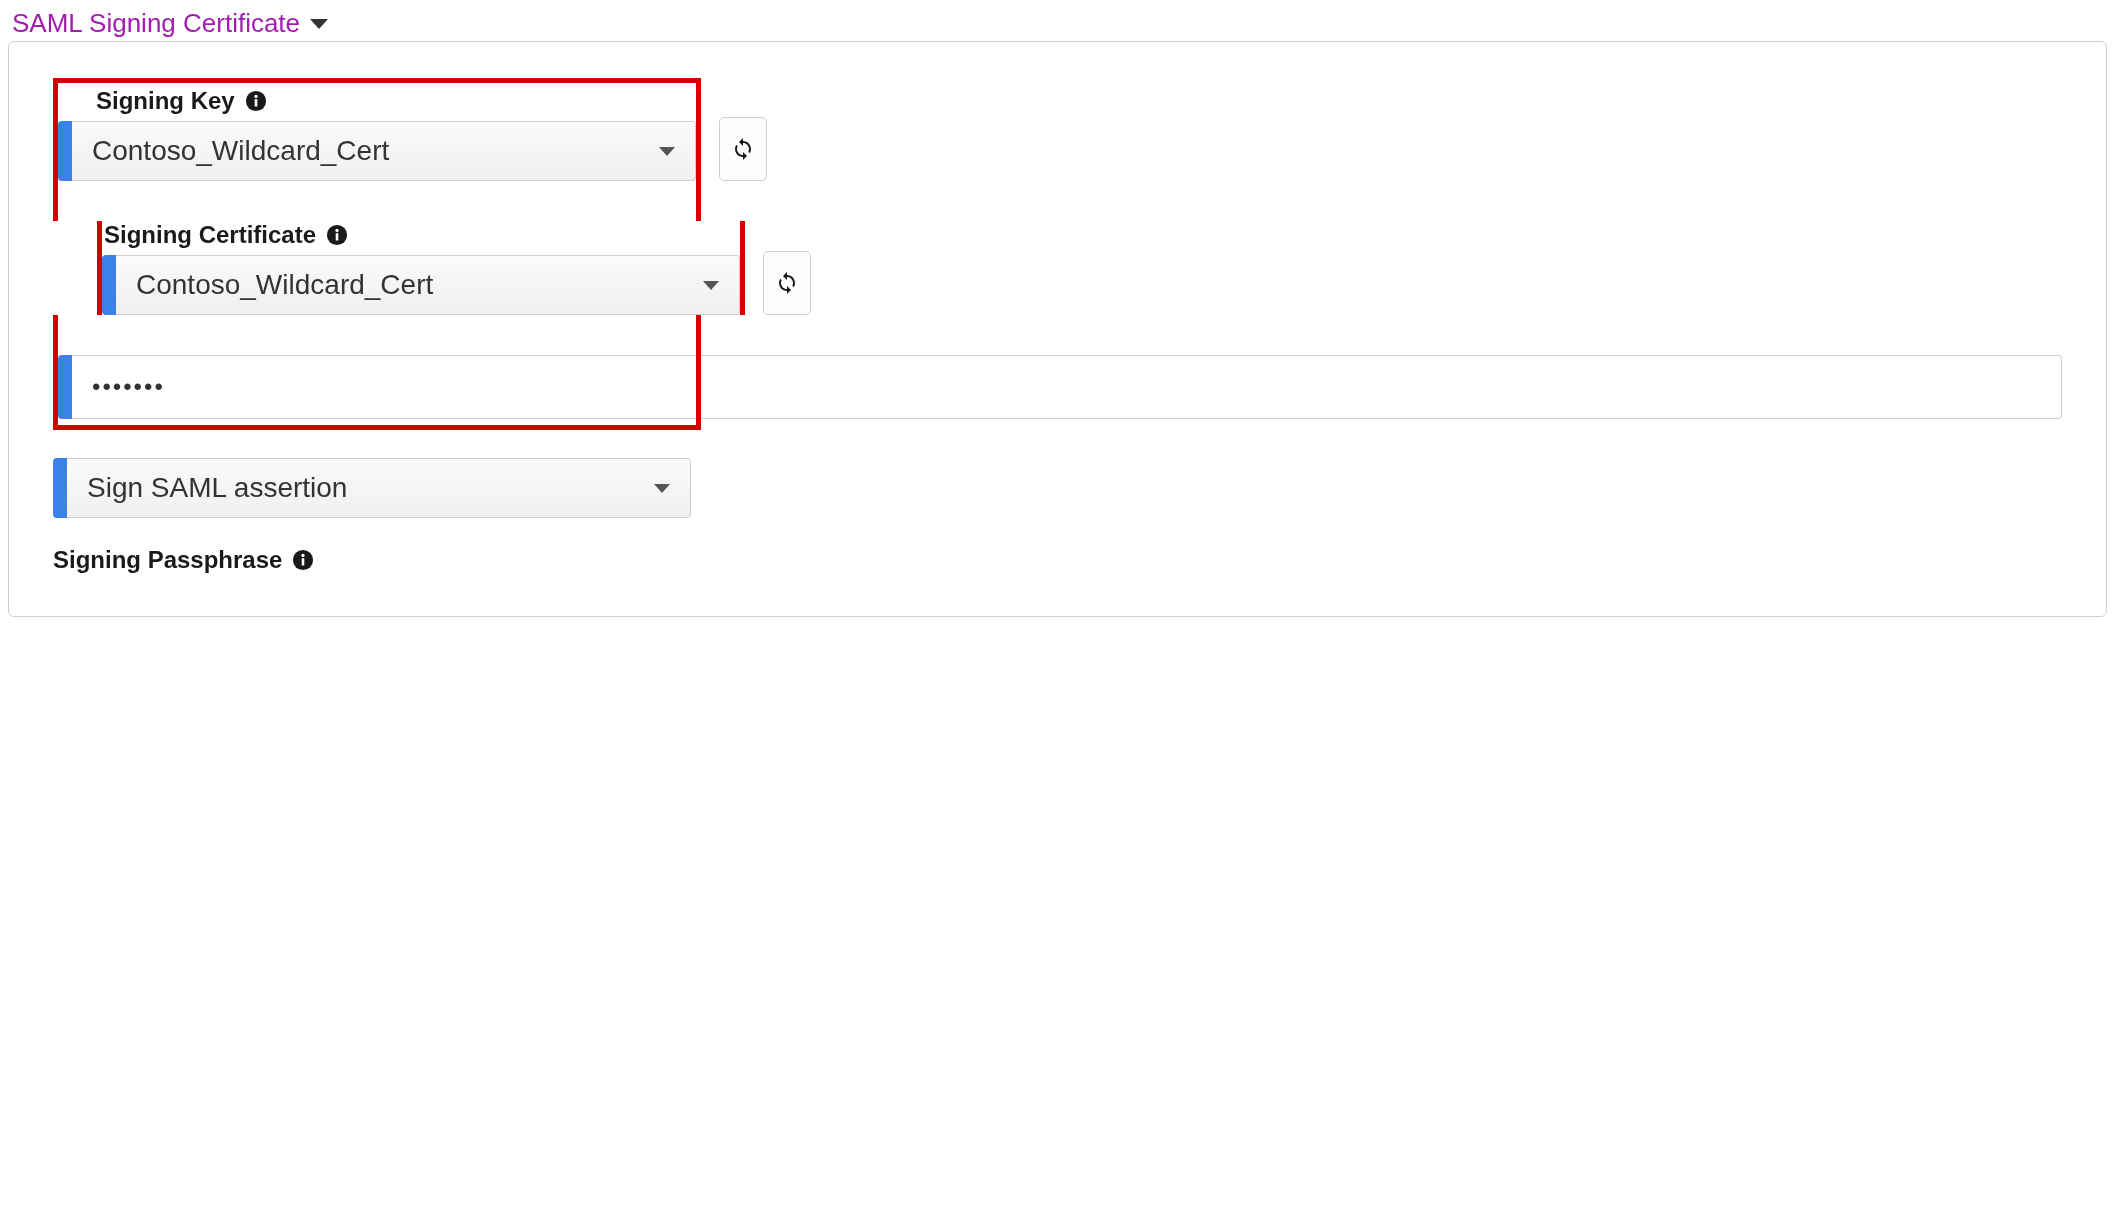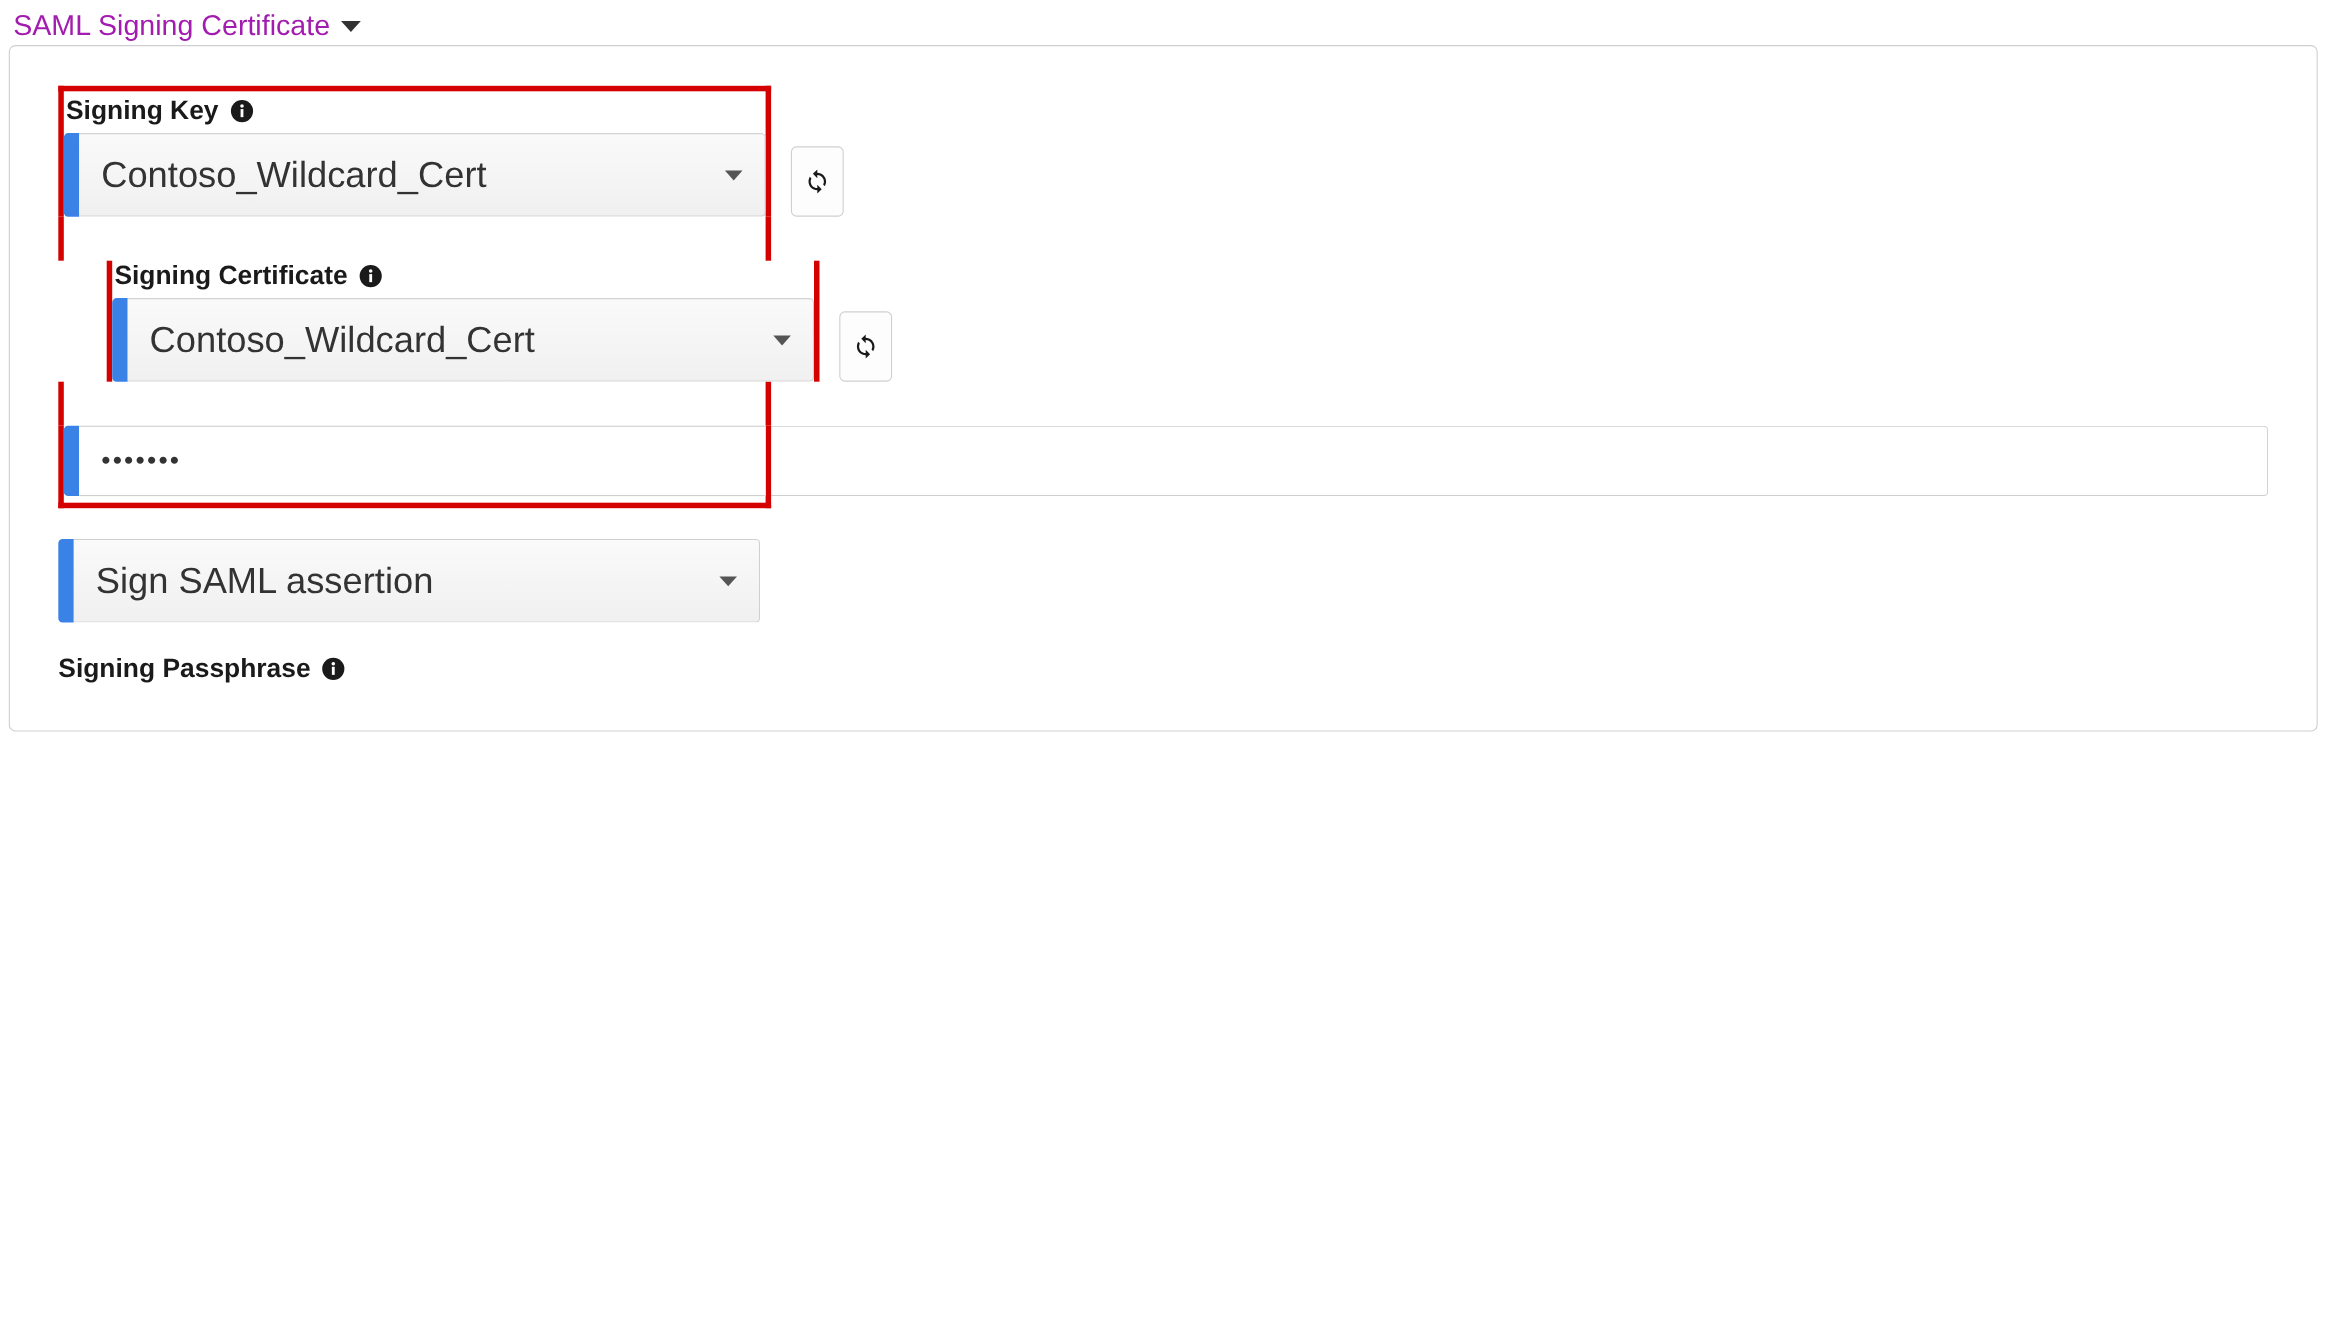--- a/index.html
+++ b/index.html
@@ -88,26 +88,26 @@
       border-bottom-left-radius: 4px;
       flex-shrink: 0;
     }
     .select-box {
       flex: 1;
       background: linear-gradient(#fafafa, #f0f0f0);
       border: 1px solid #cfcfcf;
       border-left: none;
       border-top-right-radius: 4px;
       border-bottom-right-radius: 4px;
-      height: 76px;
+      height: 60px;
       display: flex;
       align-items: center;
       justify-content: space-between;
       padding: 0 20px 0 20px;
-      font-size: 33px;
+      font-size: 28px;
       color: #333;
       cursor: pointer;
       gap: 44px;
     }
     .select-chevron {
       width: 0;
       height: 0;
       border-left: 8px solid transparent;
       border-right: 8px solid transparent;
       border-top: 9px solid #555;
@@ -170,21 +170,21 @@
 
 <div class="panel">
 
   <div style="position:relative;">
 
     <div class="hl-row" style="align-items:flex-end; margin-bottom:0;">
       <div class="hl-left">
         <div class="highlight-box" style="border-bottom:none; margin-bottom:0;">
           <div style="padding:0 0 0 0;">
             <div class="form-group" style="margin-bottom:0; padding:4px 0 0 0;">
-              <div class="label-row" style="padding-left:2px;">
+              <div class="label-row" style="padding-left:2px;margin-left:36px;">
                 <span class="field-label">Signing Key</span>
                 <span class="info-icon">
                   <svg viewBox="0 0 24 24">
                       <circle cx="12" cy="12" r="11"></circle>
                       <rect x="10.6" y="10" width="2.8" height="8" fill="#fff"></rect>
                       <circle cx="12" cy="7" r="1.8" fill="#fff"></circle>
                     </svg>
                 </span>
               </div>
               <div class="select-wrap inside-highlight">

